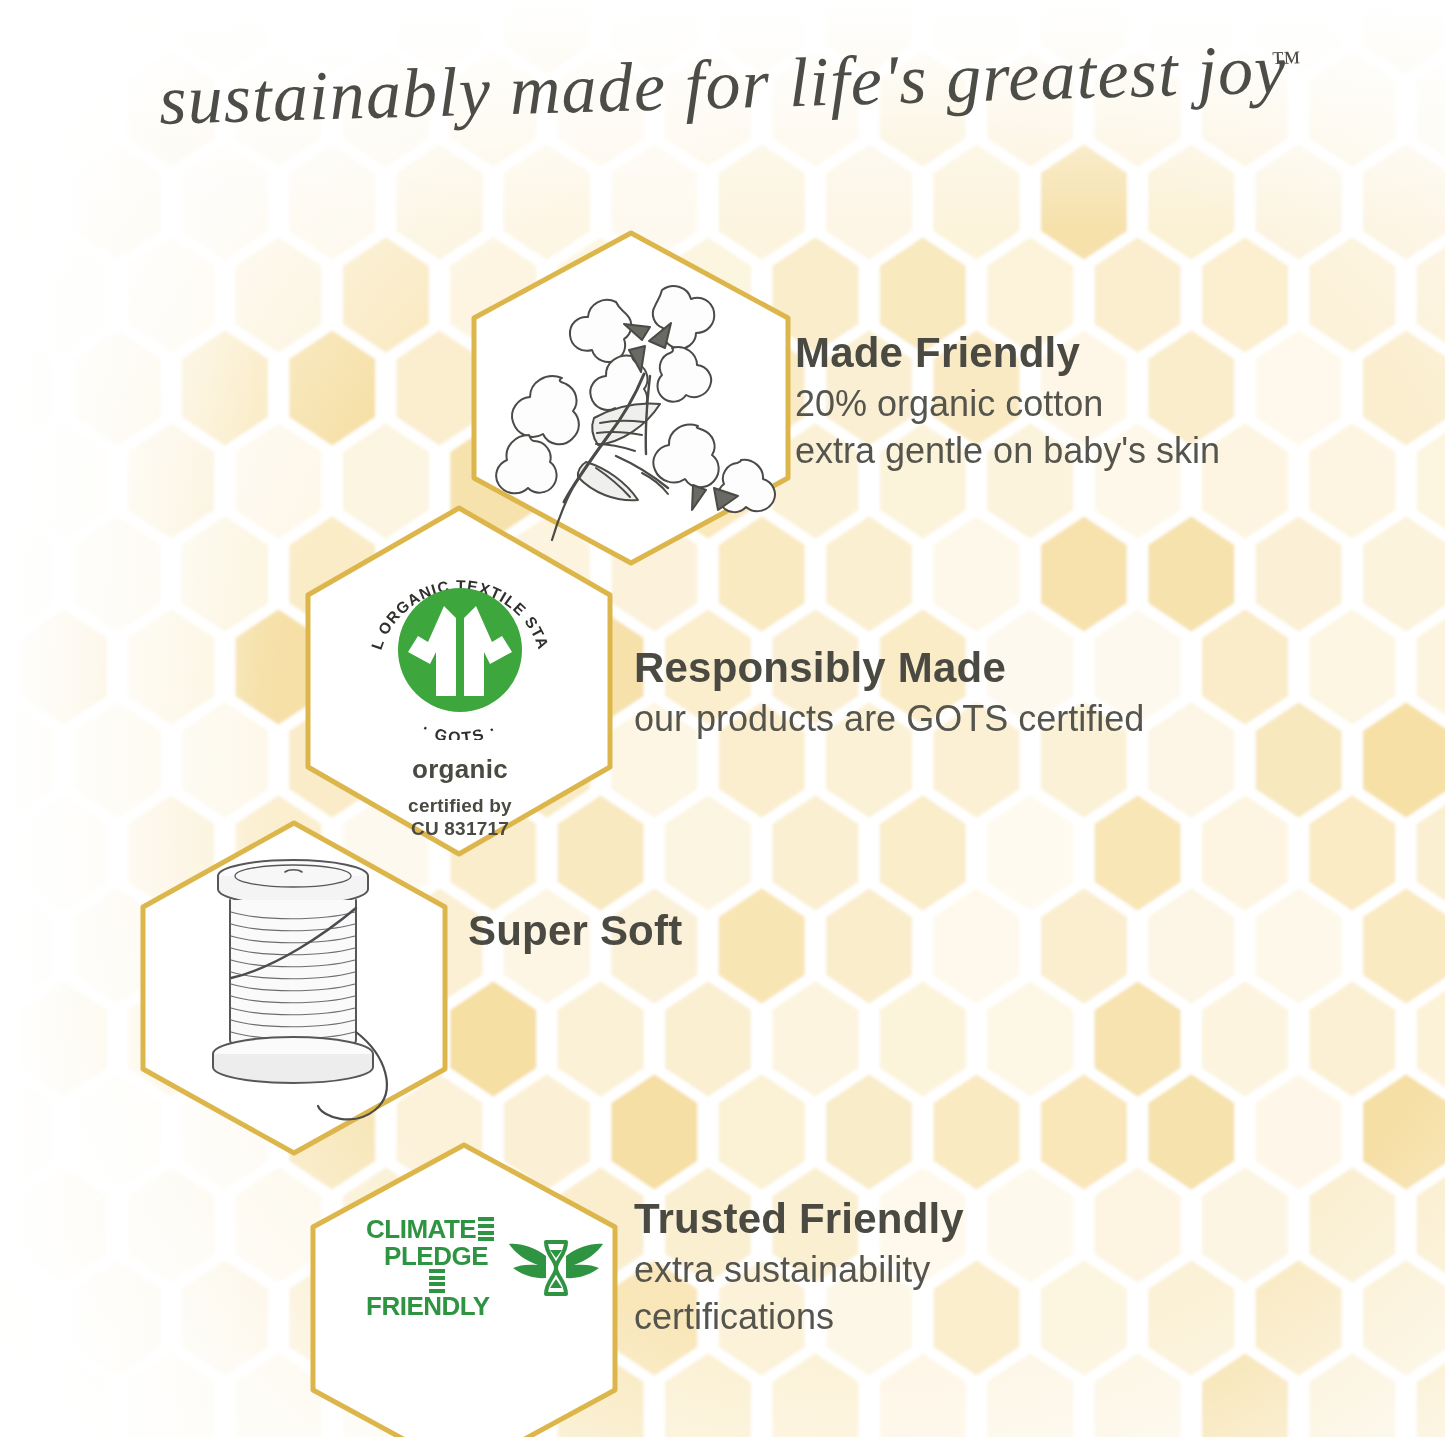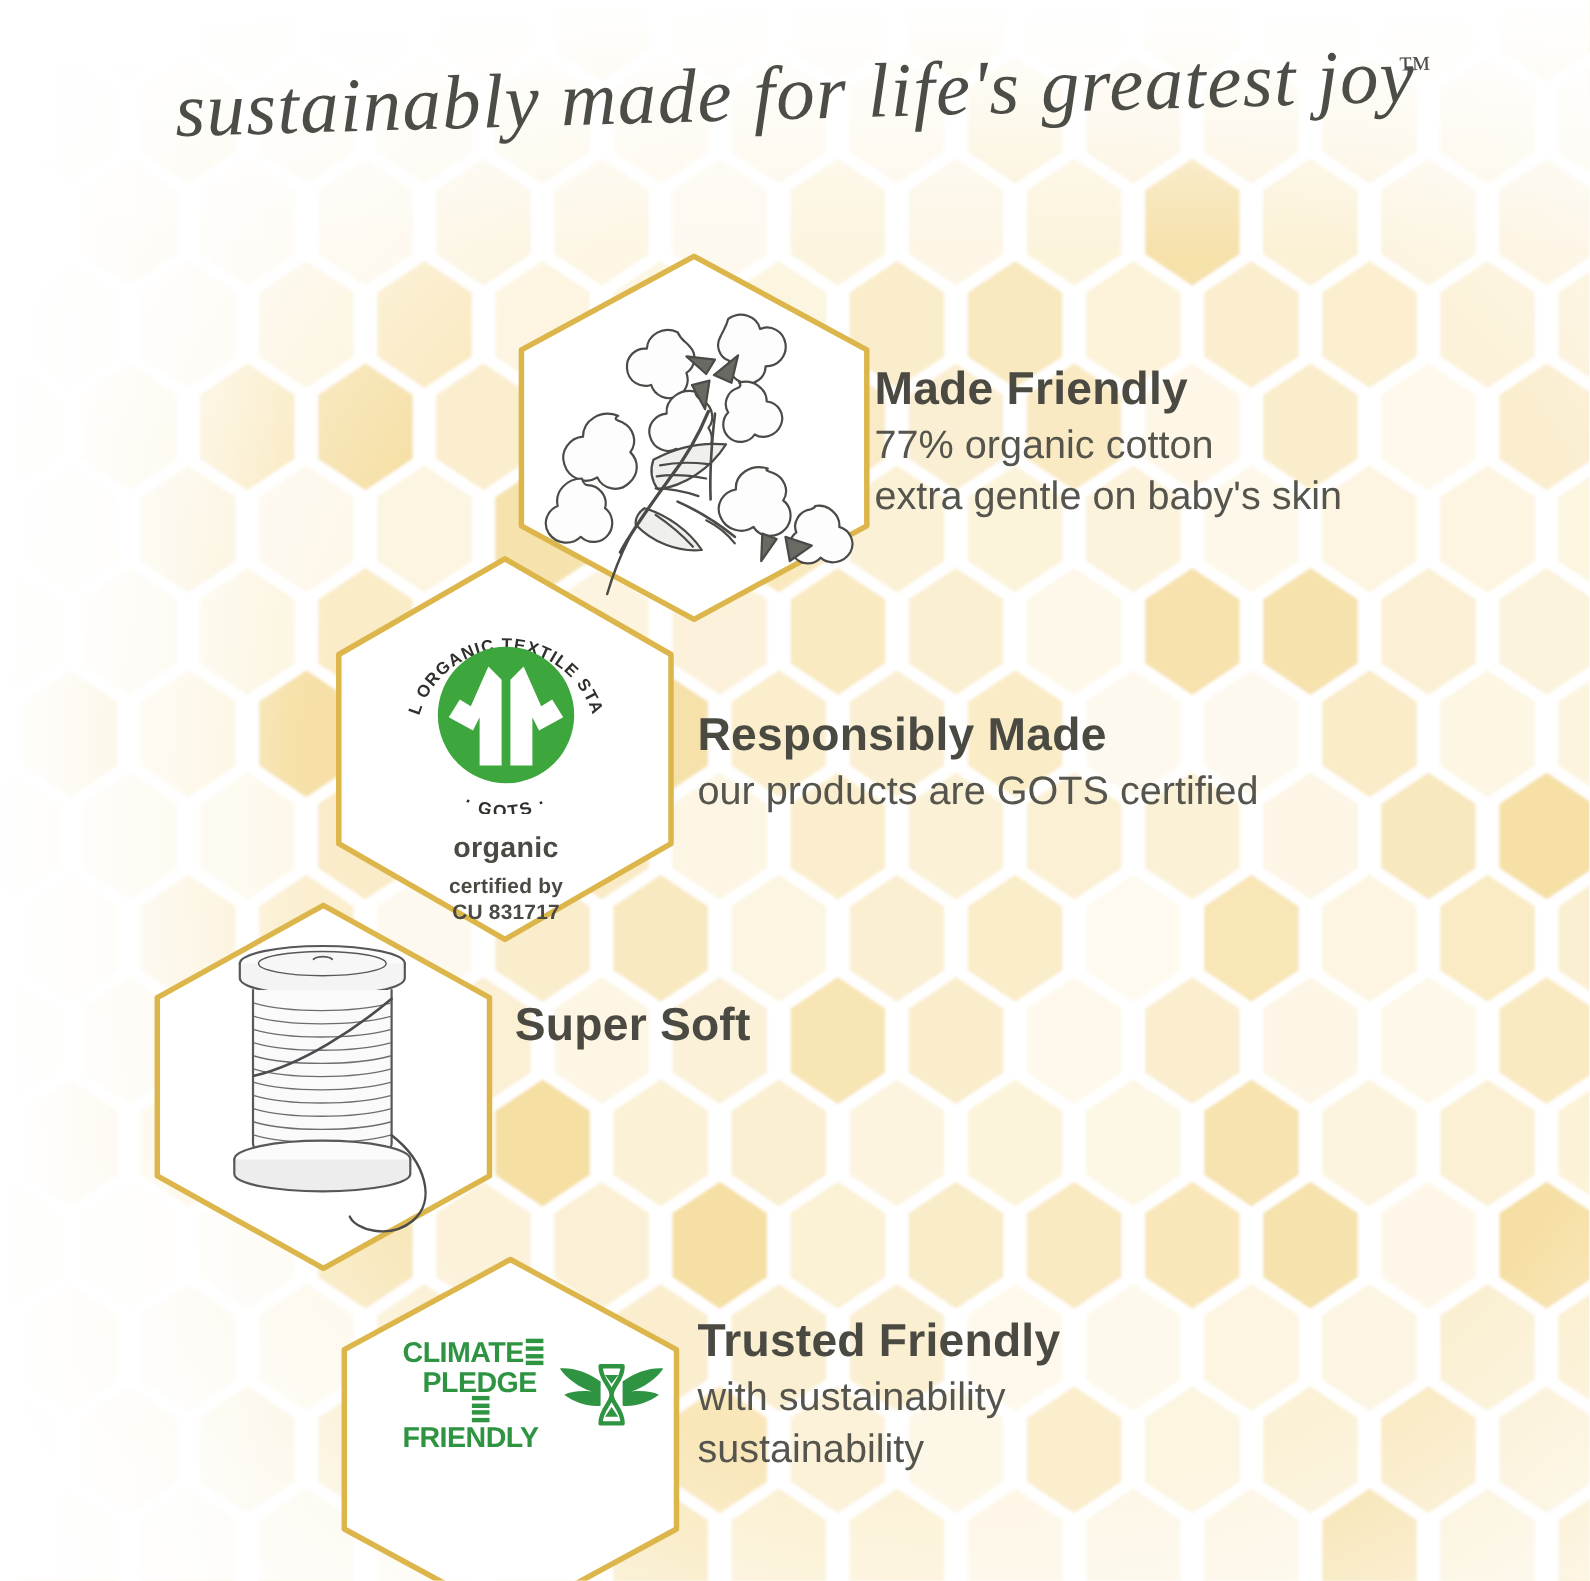--- a/index.html
+++ b/index.html
@@ -424,21 +424,21 @@
         <path d="M184 148c-3 26-5 52-4 78" stroke-width="2.4"></path>
         <path d="M150 228c18 8 36 19 52 32" stroke-width="2.4"></path>
         <path d="M106 261c-8 16-15 34-20 51" stroke-width="2.2"></path>
         <path d="M176 245c10 5 19 12 26 21"></path>
       </g>
     </svg>
   </div>
 
   <div class="ftext" style="left:795px;top:330px;width:600px;">
     <div class="ftitle" style="font-size:42px;">Made Friendly</div>
-    <div class="fline" style="font-size:36px;margin-top:6px;">77% organic cotton</div>
+    <div class="fline" style="font-size:36px;margin-top:6px;">20% organic cotton</div>
     <div class="fline" style="font-size:36px;">extra gentle on baby's skin</div>
   </div>
 
   <div class="hexwrap" style="left:300px;top:503px;width:318px;height:356px;">
     <svg width="318" height="356" viewBox="0 0 318 356">
       <polygon points="159,5 310,92 310,264 159,351 8,264 8,92" fill="#ffffff" stroke="#dcb64a" stroke-width="5" stroke-linejoin="round"></polygon>
     </svg>
   </div>
 
   <div style="position:absolute;left:332px;top:540px;width:256px;z-index:7;">
@@ -556,17 +556,17 @@
       </g>
       <g fill="#2e9442">
         <path d="M42 24h12l-6 8z"></path>
         <path d="M42 62h12l-6-9z"></path>
       </g>
     </svg>
   </div>
 
   <div class="ftext" style="left:634px;top:1196px;width:600px;">
     <div class="ftitle" style="font-size:42px;">Trusted Friendly</div>
-    <div class="fline" style="font-size:36px;margin-top:6px;">with sustainability</div>
-    <div class="fline" style="font-size:36px;">sustainability</div>
+    <div class="fline" style="font-size:36px;margin-top:6px;">extra sustainability</div>
+    <div class="fline" style="font-size:36px;">certifications</div>
   </div>
 
 </div>
 
 </body></html>

